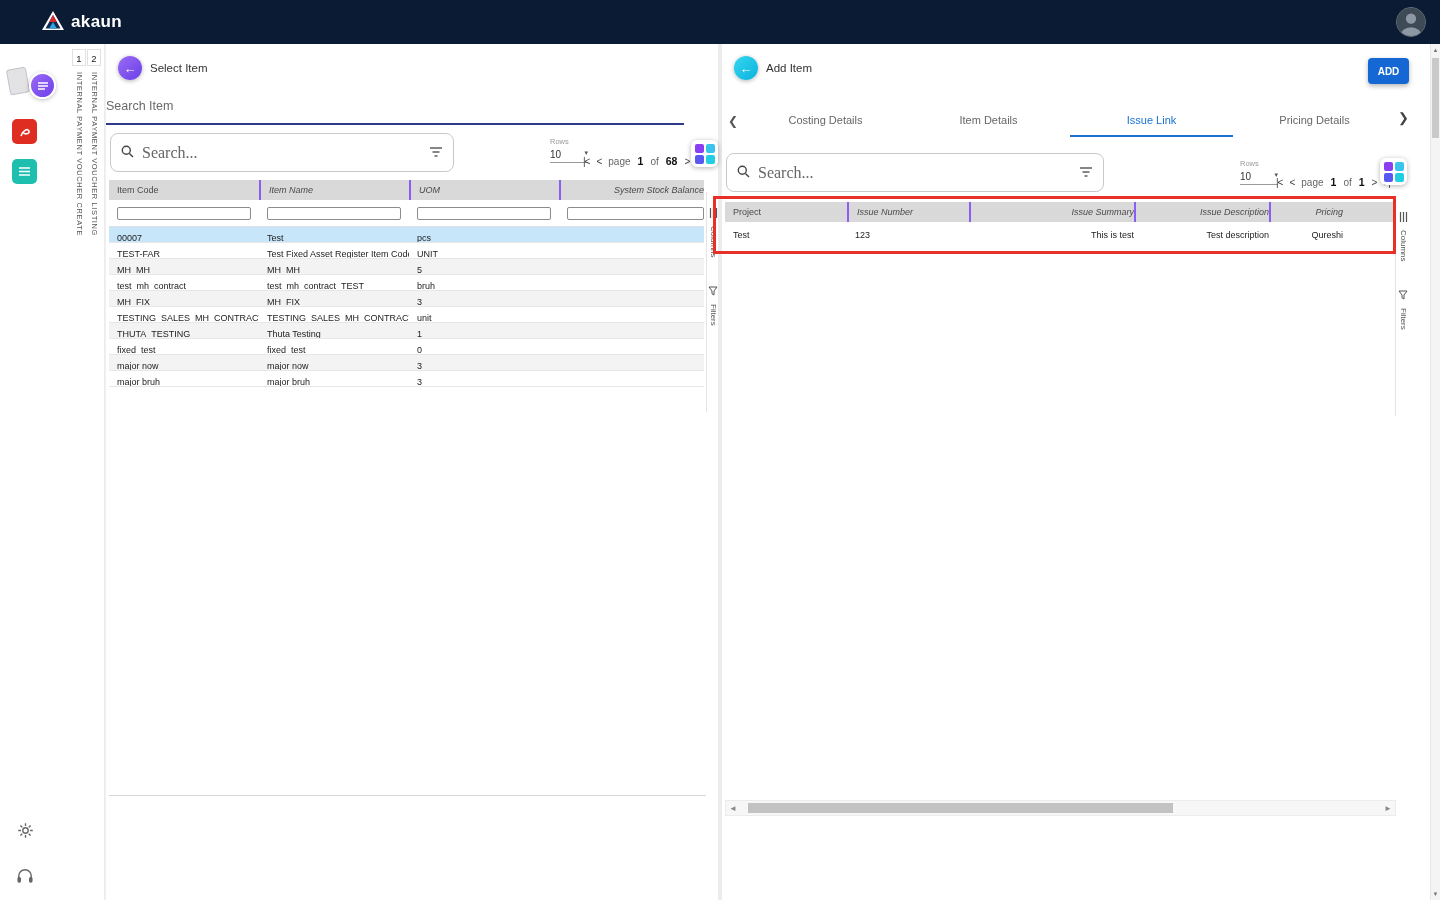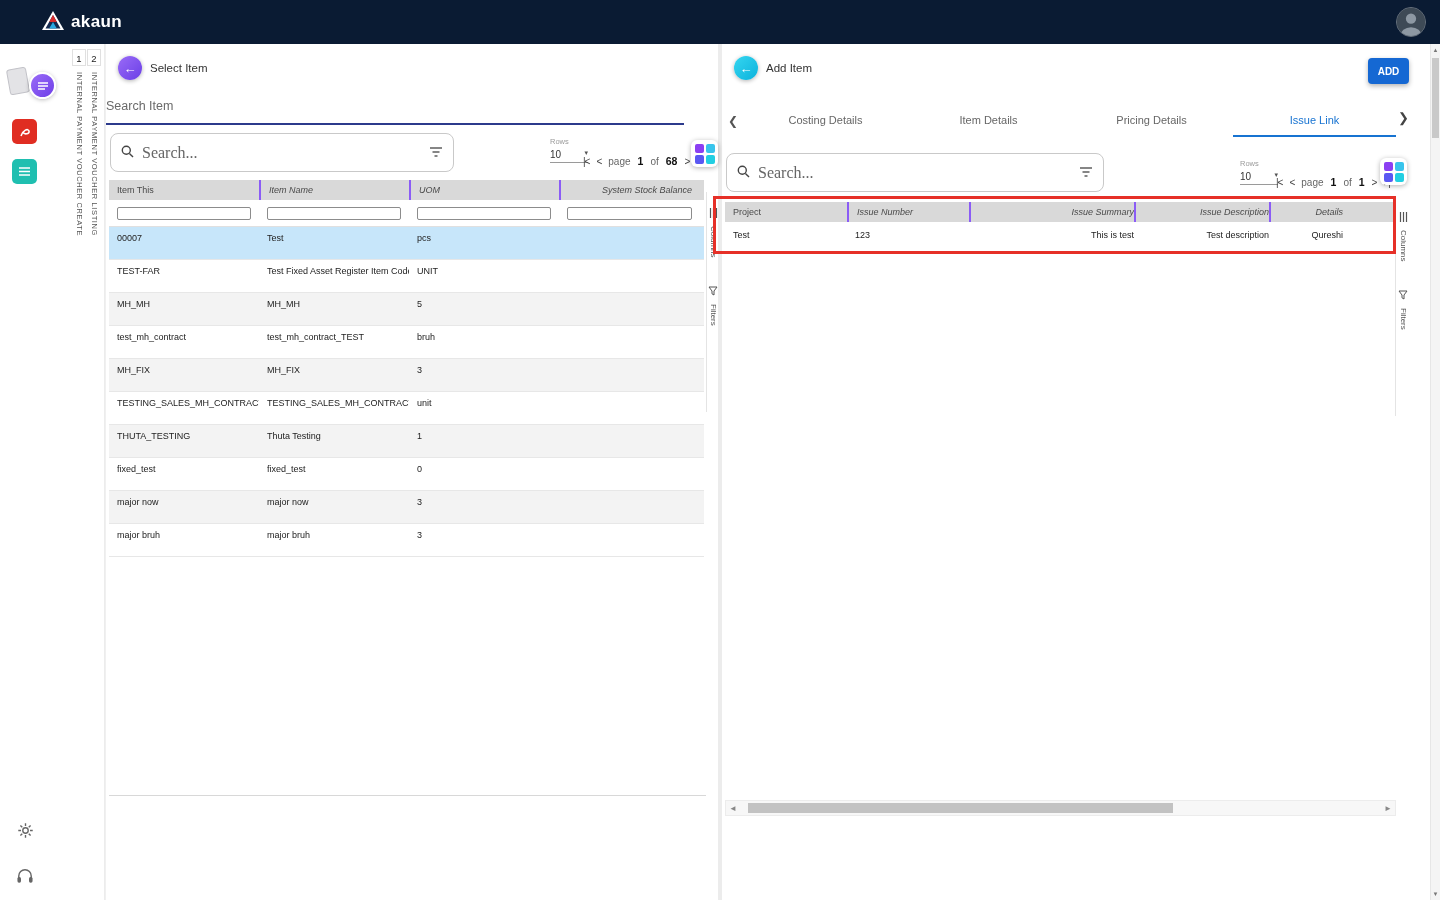--- a/index.html
+++ b/index.html
@@ -85,34 +85,34 @@
   
   .tbl { position:absolute; }
   .thead { display:flex; background:#d9d9d9; height:20px; line-height:20px; font-size:9px; color:#4a4a4a; }
   .thead span { overflow:hidden; white-space:nowrap; }
   .thead span + span { border-left:2px solid #8b5cf6;font-style:italic; }
 
   .cols-l span { padding-left:8px; }
   .cols-l span:nth-child(1){ width:150px; }
   .cols-l span:nth-child(2){ width:150px; }
   .cols-l span:nth-child(3){ width:150px; }
-  .cols-l span:nth-child(4){ flex:1; text-align:right; padding-right:12px; }
+  .cols-l span:nth-child(4){ flex:1; text-align:right; padding-right:0; }
 
   .cols-r span { padding-left:8px; }
   .cols-r span:nth-child(1){ width:122px; }
   .cols-r span:nth-child(2){ width:122px; }
   .cols-r span:nth-child(3){ width:165px; text-align:right; }
   .cols-r span:nth-child(4){ width:135px; text-align:right; }
   .cols-r span:nth-child(5){ flex:1; text-align:right; padding-right:52px; }
 
   .filterrow { display:flex; height:27px; align-items:center; border-bottom:1px solid #e0e0e0; background:#fff; }
   .filterrow span { padding:0 8px; }
   .filterrow input { width:100%; height:13px; border:1px solid #8c8c8c; border-radius:2px; background:#fff; }
 
-  .trow { display:flex; height:33px; line-height:23px; font-size:9px; color:#222;
+  .trow { display:flex; height:16px; line-height:23px; font-size:9px; color:#222;
     border-bottom:1px solid #e7e7e7; cursor:pointer; }
   .trow span { overflow:hidden; white-space:nowrap; }
   .trow.alt { background:#f3f3f3; }
   .trow.selected { background:#c7e6fa; }
   .rt .trow { height:27px; line-height:27px; border-bottom:none; }
 
   .bottomline { position:absolute; left:3px; top:751px; width:597px; height:1px; background:#d8d8d8; }
 
   
   .sidestrip { position:absolute; display:flex; flex-direction:column; align-items:center; gap:24px;
@@ -270,21 +270,21 @@
 
   <div class="gridbtn" style="left:585px; top:96px;">
     <i></i>
       <i></i>
       <i></i>
       <i></i>
   </div>
 
   <div class="tbl lt" style="left:3px; top:136px; width:595px;">
     <div class="thead cols-l">
-      <span>Item This</span>
+      <span>Item Code</span>
       <span>Item Name</span>
       <span>UOM</span>
       <span>System Stock Balance</span>
     </div>
     <div class="filterrow cols-l">
       <span><input style=""></span>
       <span><input style=""></span>
       <span><input style=""></span>
       <span><input style=""></span>
     </div>
@@ -381,22 +381,22 @@
 <div class="panel panel-right">
   <div class="backbtn cyan">←</div>
   <div class="panel-title">Add Item</div>
   <button class="addbtn">ADD</button>
 
   <div class="tabsrow">
     <div class="tabs-chevron">❮</div>
     <div class="tabs">
       <div class="tab">Costing Details</div>
       <div class="tab">Item Details</div>
+      <div class="tab active">Issue Link</div>
       <div class="tab">Pricing Details</div>
-      <div class="tab active">Issue Link</div>
     </div>
   </div>
   <div class="next-chevron">❯</div>
 
   <div class="searchbox sb-right">
     <span>
       <svg width="13" height="13" viewBox="0 0 13 13">
         <circle cx="5.3" cy="5.3" r="4" fill="none" stroke="#444" stroke-width="1.4"></circle>
         <line x1="8.4" y1="8.4" x2="12" y2="12" stroke="#444" stroke-width="1.4"></line>
       </svg>
@@ -436,21 +436,21 @@
       <i></i>
       <i></i>
   </div>
 
   <div class="tbl rt" style="left:3px; top:158px; width:670px;">
     <div class="thead cols-r">
       <span>Project</span>
       <span>Issue Number</span>
       <span>Issue Summary</span>
       <span>Issue Description</span>
-      <span>Details</span>
+      <span>Pricing</span>
     </div>
     <div class="rows cols-r">
         <div class="trow">
           <span>Test</span>
           <span>123</span>
           <span>This is test</span>
           <span>Test description</span>
           <span>Qureshi</span>
         </div>
       </div>

